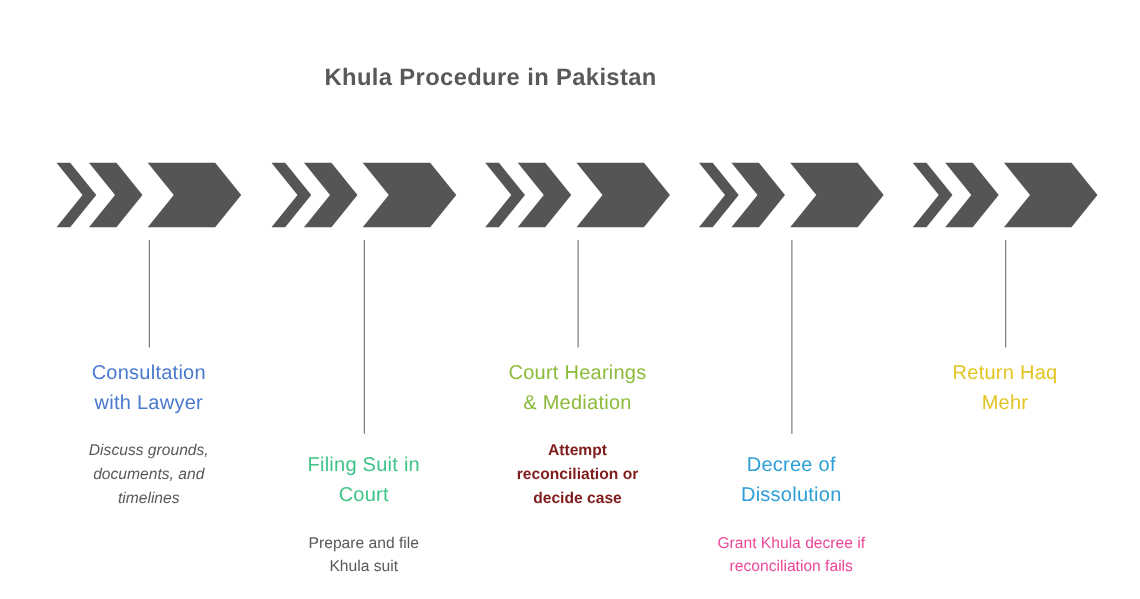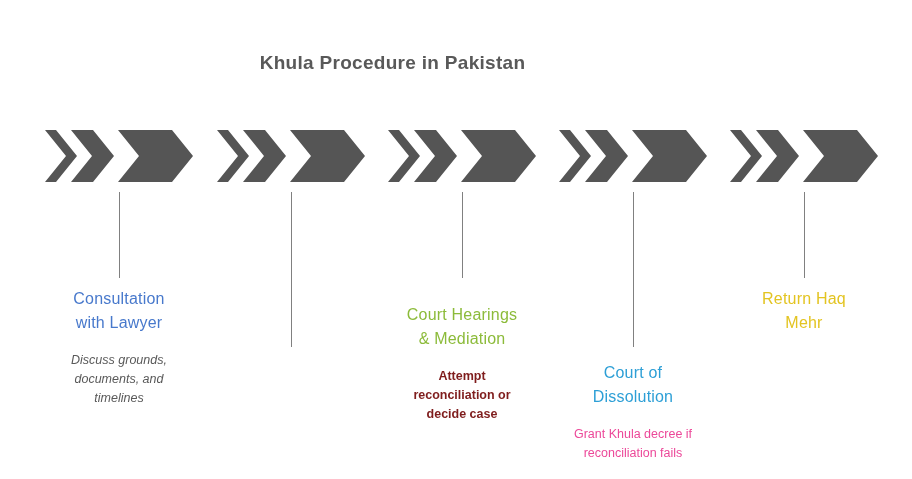--- a/index.html
+++ b/index.html
@@ -79,43 +79,49 @@
 documents, and
 timelines</div>
   </div>
 
   <svg class="chevrons" style="left: 217px; color: rgb(85, 85, 85);" viewBox="0 0 148 52">
     <polygon points="0,0 11,0 32,26 11,52 0,52 21,26"></polygon>
     <polygon points="26,0 48,0 69,26 48,52 26,52 47,26"></polygon>
     <polygon points="73,0 127,0 148,26 127,52 73,52 94,26"></polygon>
   </svg>
   <div class="connector long" style="left: 291px; color: rgb(128, 128, 128);"></div>
+  <div class="step-text low" style="left:206px">
+    <div class="step-title" style="color: rgb(62, 196, 135);">Filing Suit in
+Court</div>
+    <div class="step-desc" style="color: rgb(89, 89, 89);">Prepare and file
+Khula suit</div>
+  </div>
 
   <svg class="chevrons" style="left: 388px; color: rgb(85, 85, 85);" viewBox="0 0 148 52">
     <polygon points="0,0 11,0 32,26 11,52 0,52 21,26"></polygon>
     <polygon points="26,0 48,0 69,26 48,52 26,52 47,26"></polygon>
     <polygon points="73,0 127,0 148,26 127,52 73,52 94,26"></polygon>
   </svg>
   <div class="connector short" style="left: 462px; color: rgb(128, 128, 128);"></div>
   <div class="step-text high" style="left:377px">
-    <div class="step-title" style="color: rgb(140, 187, 58); margin-top: 16px;">Court Hearings
+    <div class="step-title" style="color: rgb(140, 187, 58);">Court Hearings
 &amp; Mediation</div>
     <div class="step-desc" style="color: #7f1d1d; font-weight: bold;">Attempt
 reconciliation or
 decide case</div>
   </div>
 
   <svg class="chevrons" style="left: 559px; color: rgb(85, 85, 85);" viewBox="0 0 148 52">
     <polygon points="0,0 11,0 32,26 11,52 0,52 21,26"></polygon>
     <polygon points="26,0 48,0 69,26 48,52 26,52 47,26"></polygon>
     <polygon points="73,0 127,0 148,26 127,52 73,52 94,26"></polygon>
   </svg>
   <div class="connector long" style="left: 633px; color: rgb(128, 128, 128);"></div>
   <div class="step-text low" style="left:548px">
-    <div class="step-title" style="color: rgb(45, 159, 214);">Court of
+    <div class="step-title" style="color: rgb(45, 159, 214);">Decree of
 Dissolution</div>
     <div class="step-desc" style="color: #ec4899;">Grant Khula decree if
 reconciliation fails</div>
   </div>
 
   <svg class="chevrons" style="left: 730px; color: rgb(85, 85, 85);" viewBox="0 0 148 52">
     <polygon points="0,0 11,0 32,26 11,52 0,52 21,26"></polygon>
     <polygon points="26,0 48,0 69,26 48,52 26,52 47,26"></polygon>
     <polygon points="73,0 127,0 148,26 127,52 73,52 94,26"></polygon>
   </svg>

